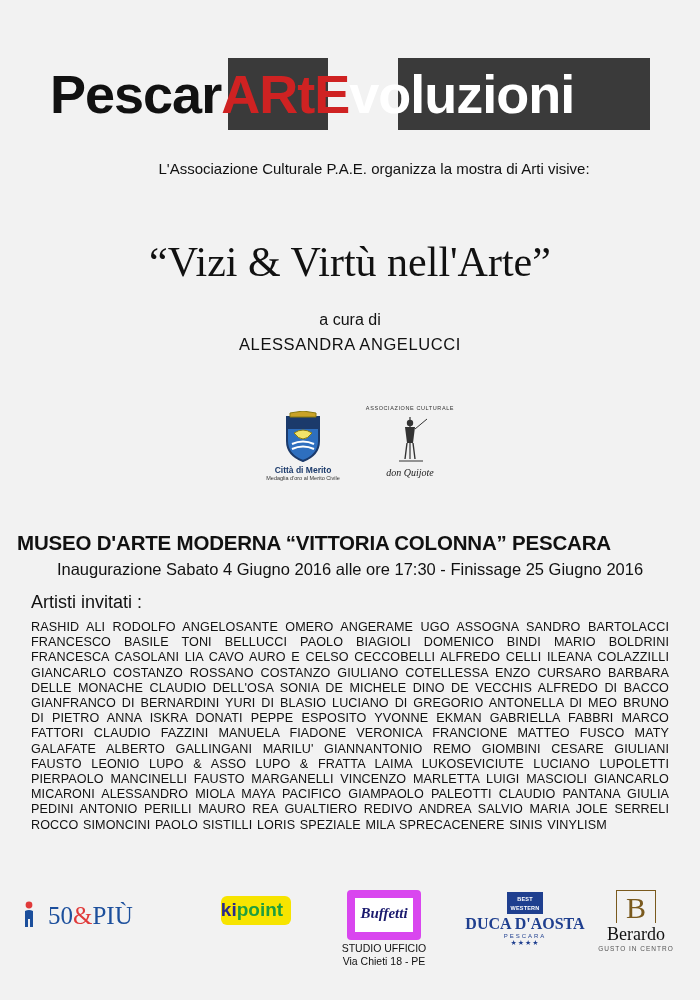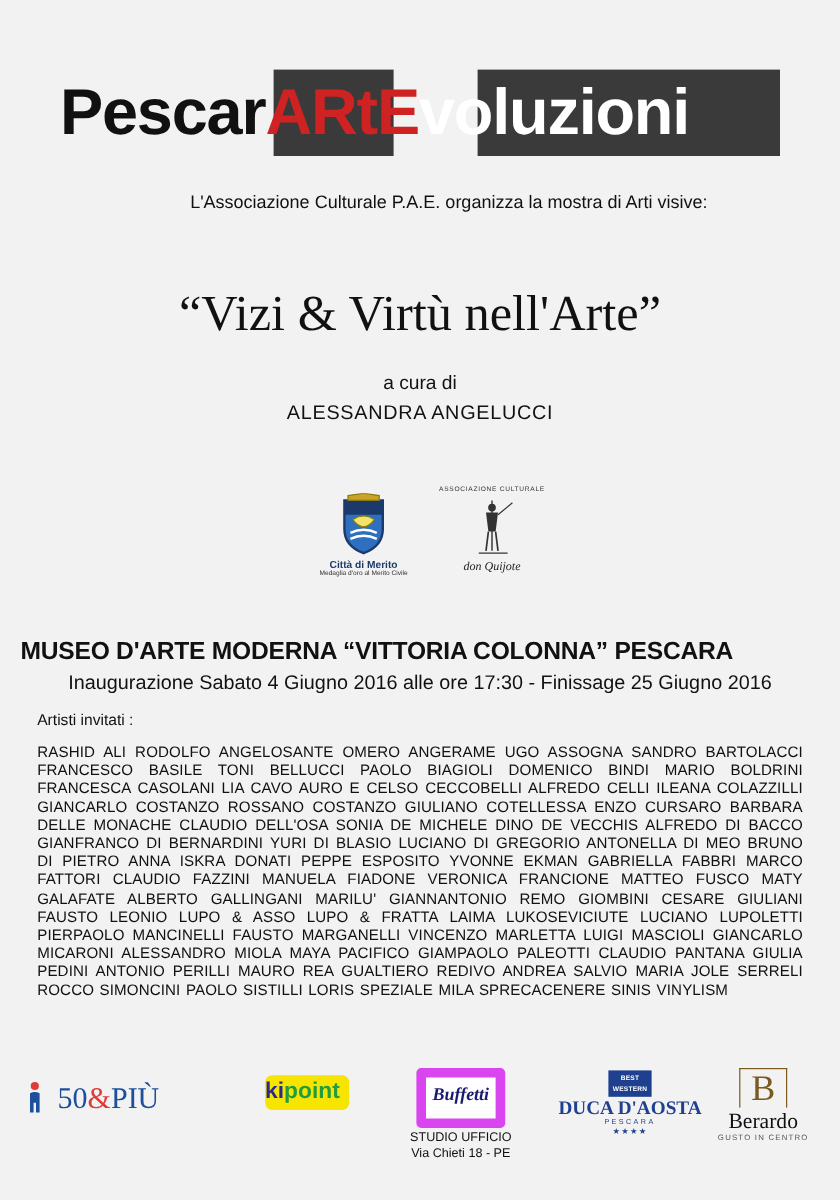--- a/index.html
+++ b/index.html
@@ -169,21 +169,21 @@
     width: 700px;
     text-align: center;
     font-size: 16.5px;
   }
 
   
   .artists-label {
     position: absolute;
     top: 592px;
     left: 31px;
-    font-size: 13px;
+    font-size: 18px;
   }
   .artists-list {
     position: absolute;
     top: 620px;
     left: 31px;
     width: 638px;
     font-size: 12.6px;
     line-height: 15.2px;
     text-align: justify;
     letter-spacing: 0.1px;

